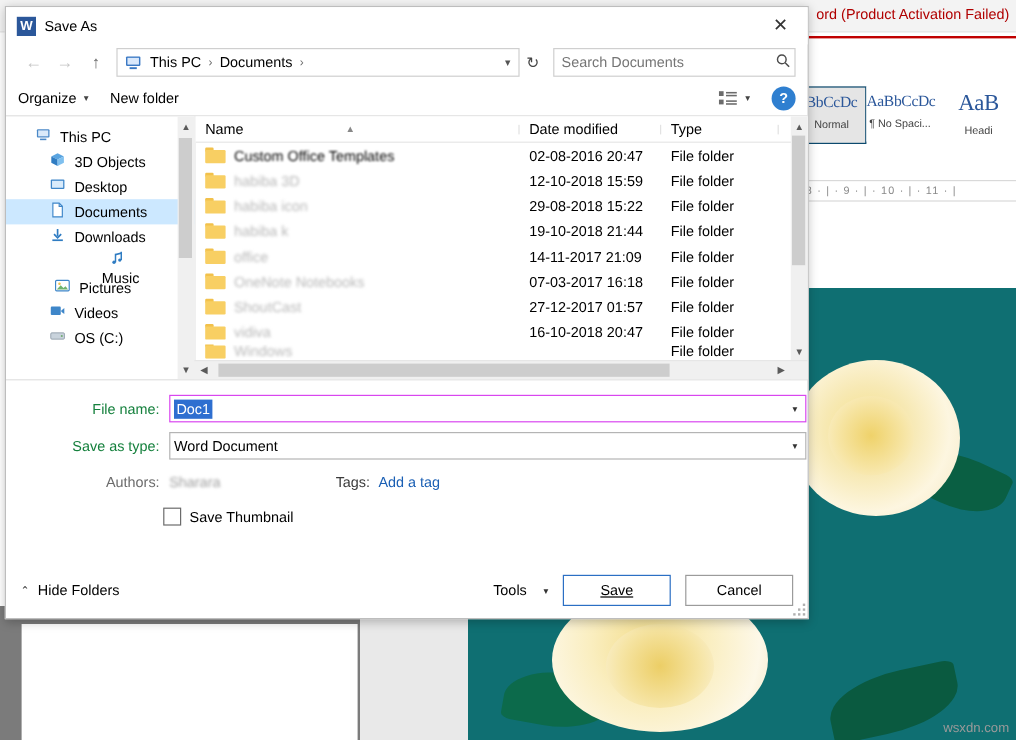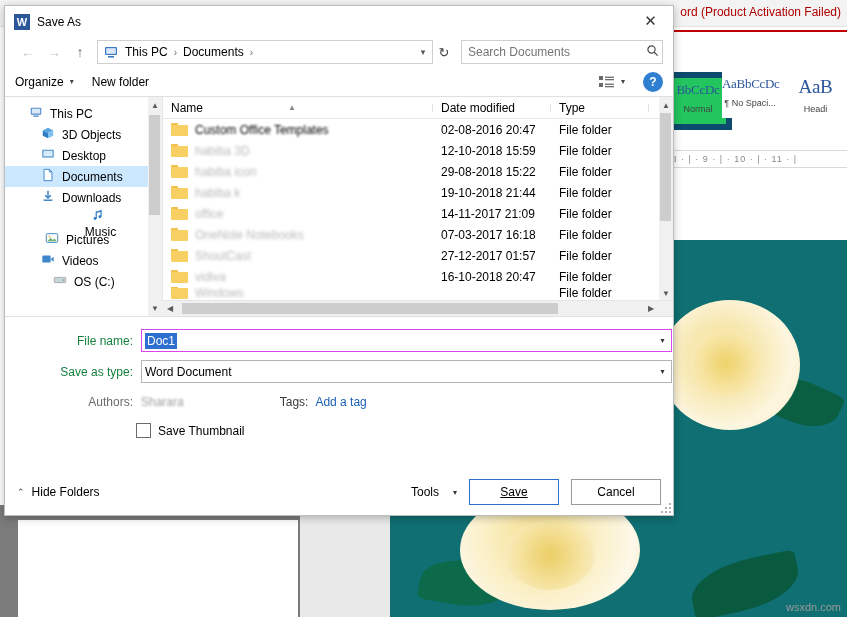--- a/index.html
+++ b/index.html
@@ -10,21 +10,21 @@
   }
   
   .bg{position:absolute;left:0;top:0;width:847px;height:617px;background:#ffffff;}
   .bg-titlebar{position:absolute;left:0;top:0;width:847px;height:26px;background:#f3f3f3;border-bottom:1px solid #e4e4e4;}
   .bg-title{position:absolute;right:6px;top:5px;font-size:12px;color:#b00000;white-space:nowrap;}
   .bg-redline{position:absolute;left:660px;top:30px;width:187px;height:2px;background:#c00000;}
   .styles-strip{position:absolute;left:664px;top:72px;width:183px;height:46px;}
   .style-box{position:absolute;top:0;width:56px;height:46px;background:#fff;text-align:center;}
   .style-box .sample{font-size:13px;color:#2b579a;letter-spacing:-.3px;margin-top:4px;font-family:"Liberation Serif",serif;}
   .style-box .sname{font-size:9px;color:#444;margin-top:6px;white-space:nowrap;overflow:hidden;}
-  .style-sel{border:6px solid #0c4a6e;background:#22c55e;}
+  .style-sel{border:1px solid #0c4a6e;background:#e5e5e5;}
   .bg-ruler{position:absolute;left:660px;top:150px;width:187px;height:16px;background:#fff;border-top:1px solid #d9d9d9;border-bottom:1px solid #d9d9d9;}
   .bg-ruler .rtxt{font-size:9px;color:#8a8a8a;letter-spacing:1px;padding-left:4px;line-height:16px;white-space:nowrap;}
   .bg-gray-left{position:absolute;left:0;top:505px;width:300px;height:112px;background:#7b7b7b;}
   .bg-white-page{position:absolute;left:18px;top:520px;width:280px;height:97px;background:#fff;}
   .bg-gray-band{position:absolute;left:300px;top:505px;width:90px;height:112px;background:#e9e9e9;}
   .bg-teal{position:absolute;left:390px;top:240px;width:457px;height:377px;background:#0f6f72;}
   .watermark{position:absolute;right:6px;bottom:4px;font-size:11px;color:#9a9a9a;}
 
   
   .rose{position:absolute;border-radius:50%;}
@@ -317,21 +317,21 @@
       </div>
       <div class="navitem" style="padding-left:34px;">
         <span class="ic">
           <svg width="14" height="14" viewBox="0 0 16 16">
               <rect x="1.5" y="4" width="9.5" height="8" rx="1" fill="#3e86c9"></rect>
               <path d="M11.5 7.6 L14.4 5.4 v5.6 L11.5 8.8 Z" fill="#3e86c9"></path>
             </svg>
         </span>
         <span>Videos</span>
       </div>
-      <div class="navitem" style="padding-left:34px;margin-left:12px;">
+      <div class="navitem" style="padding-left:34px;">
         <span class="ic">
           <svg width="14" height="14" viewBox="0 0 16 16">
               <rect x="1.5" y="5" width="13" height="6" rx="1" fill="#c9d3dc" stroke="#8d9aa6" stroke-width=".8"></rect>
               <circle cx="12" cy="8" r="1" fill="#6fa96f"></circle>
             </svg>
         </span>
         <span>OS (C:)</span>
       </div>
 
       <div class="nav-scroll">

